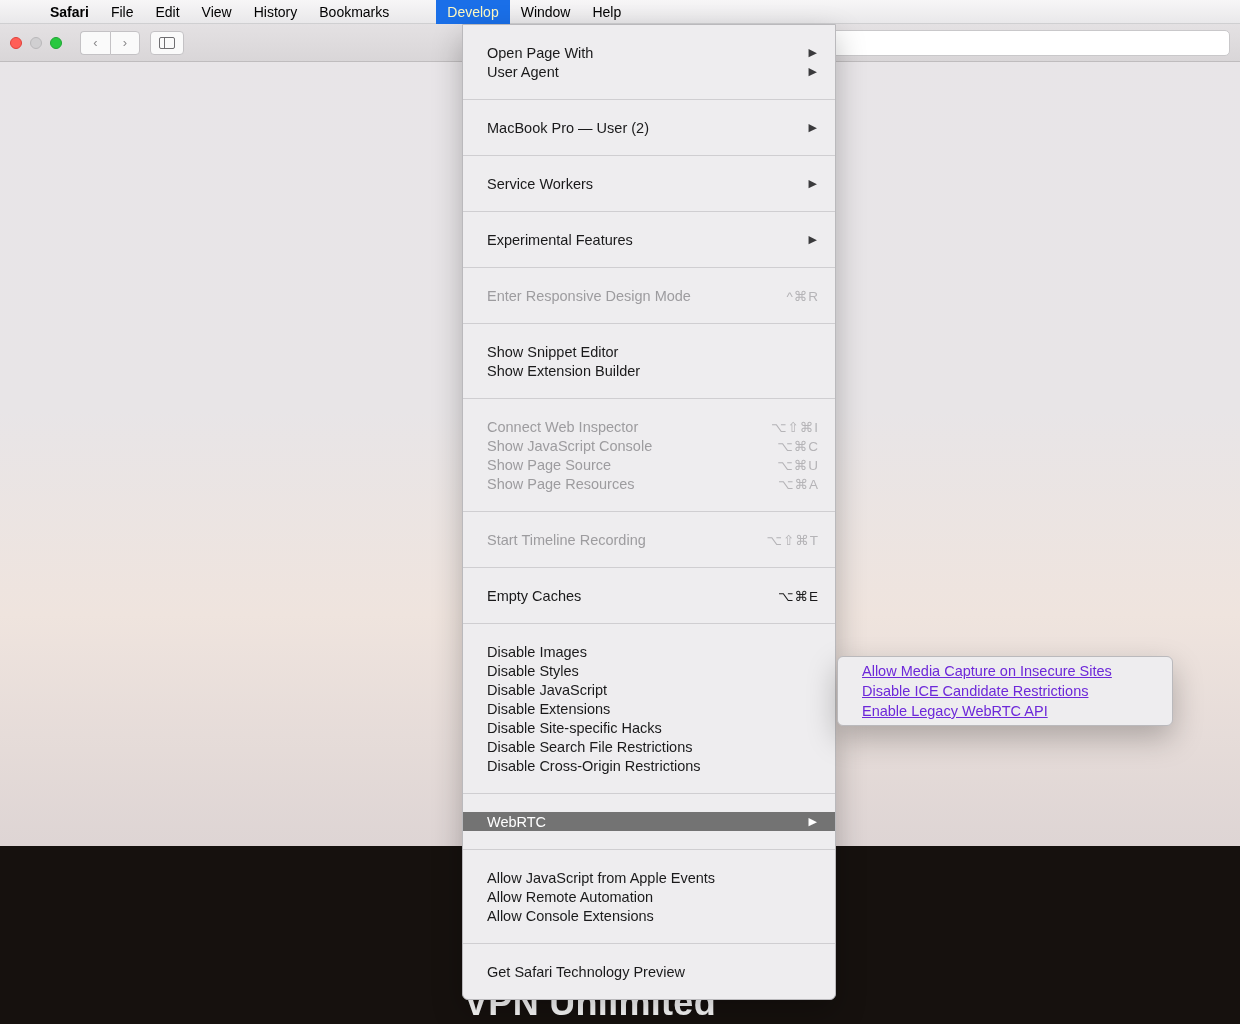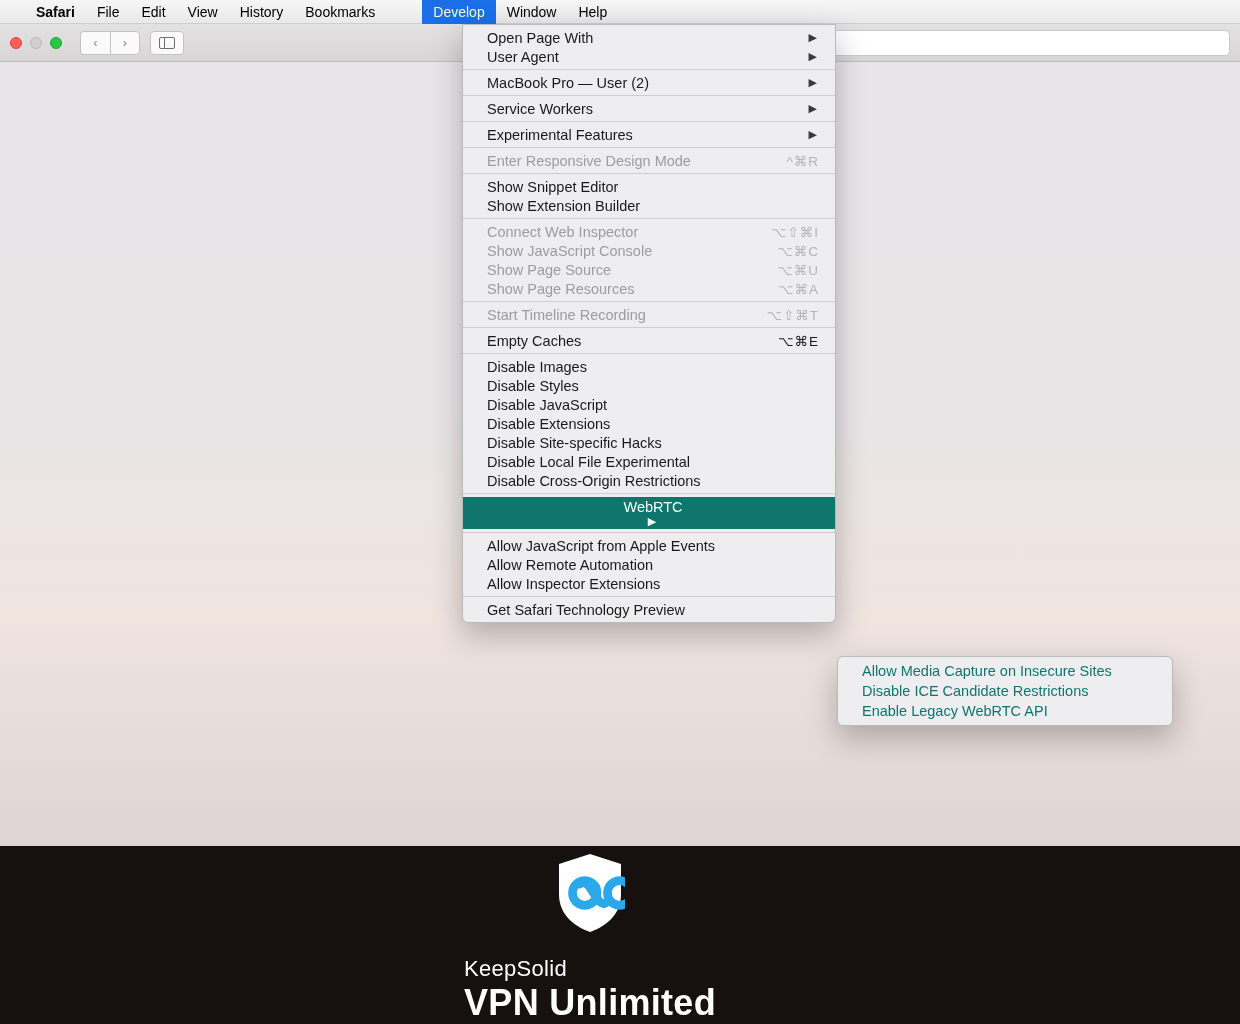--- a/index.html
+++ b/index.html
@@ -10,21 +10,21 @@
     overflow: hidden;
     position: relative;
   }
 
   
   .menu-bar {
     height: 24px;
     background: linear-gradient(#f7f6f7, #e9e8ea);
     display: flex; align-items: center;
     font-size: 14px;
-    padding-left: 15px;
+    padding-left: 29px;
     border-bottom: 1px solid #cfcfd1;
     position: relative; z-index: 5;
   }
   .apple-icon { font-size: 16px; margin-right: 10px; }
   .menu-item {
     padding: 0 11px; height: 24px; line-height: 24px;
     cursor: default;
   }
   .menu-item.first { font-weight: 700; }
   .menu-item.selected {
@@ -77,55 +77,55 @@
     position:absolute;
     left:462px; top:24px;
     width:374px;
     background:#eeedef;
     border:1px solid #bab9bc;
     border-radius:0 0 6px 6px;
     box-shadow: 0 12px 30px rgba(0,0,0,.25);
     z-index: 10;
     font-size:14.5px;
   }
-  .dd-section { padding:3px 0; }
+  .dd-section { padding:18px 0; }
   .dd-sep { height:1px; background:#cfced1; margin:0; }
   .dd-item {
     display:flex; align-items:center; justify-content:space-between;
     padding: 1.5px 16px 1.5px 24px;
     color:#1a1a1b;
     white-space: nowrap;
   }
   .dd-item .arrow {
     font-size:11px; color:#3a3a3c; margin-right:2px;
   }
   .dd-item.disabled { color:#9d9c9f;text-align:center; }
   .dd-item.disabled .shortcut { color:#b5b4b7; }
   .dd-item.highlight {
-    background:#0f766e; color:#fff;flex-direction:column;
+    background:#737373; color:#fff;
   }
   .dd-item.highlight .arrow { color:#fff; }
   .dd-item .shortcut {
     font-size:13.5px; letter-spacing:1px;
   }
 
   
   .submenu {
     position:absolute;
     left: 837px; top: 656px;
     width: 336px;
     background:#eeedef;
     border:1px solid #bab9bc;
     border-radius:6px;
     box-shadow: 0 12px 30px rgba(0,0,0,.25);
     z-index: 11;
     font-size:14.5px;
     padding:4px 0;
   }
-  .sm-item { padding:2px 18px 2px 24px; color:#0f766e; }
+  .sm-item { padding:2px 18px 2px 24px; color:#6d28d9;text-decoration:underline; }
 
   
   .footer {
     position:absolute; left:0; bottom:0; right:0;
     height:178px; background:#16110e;
     display:flex; align-items:center; justify-content:flex-end;
     padding-right:60px; gap:22px;
     color:#fff;
     flex-direction:column;
   }
@@ -273,21 +273,21 @@
       <div class="dd-item">
         <span>Disable JavaScript</span>
       </div>
       <div class="dd-item">
         <span>Disable Extensions</span>
       </div>
       <div class="dd-item">
         <span>Disable Site-specific Hacks</span>
       </div>
       <div class="dd-item">
-        <span>Disable Local File Experimental</span>
+        <span>Disable Search File Restrictions</span>
       </div>
       <div class="dd-item">
         <span>Disable Cross-Origin Restrictions</span>
       </div>
     </div>
     <div class="dd-sep"></div>
     <div class="dd-section">
       <div class="dd-item highlight">
         <span>WebRTC</span>
         <span class="arrow">▶</span>
@@ -295,21 +295,21 @@
     </div>
     <div class="dd-sep"></div>
     <div class="dd-section">
       <div class="dd-item">
         <span>Allow JavaScript from Apple Events</span>
       </div>
       <div class="dd-item">
         <span>Allow Remote Automation</span>
       </div>
       <div class="dd-item">
-        <span>Allow Inspector Extensions</span>
+        <span>Allow Console Extensions</span>
       </div>
     </div>
     <div class="dd-sep"></div>
     <div class="dd-section">
       <div class="dd-item">
         <span>Get Safari Technology Preview</span>
       </div>
     </div>
   </div>
 

